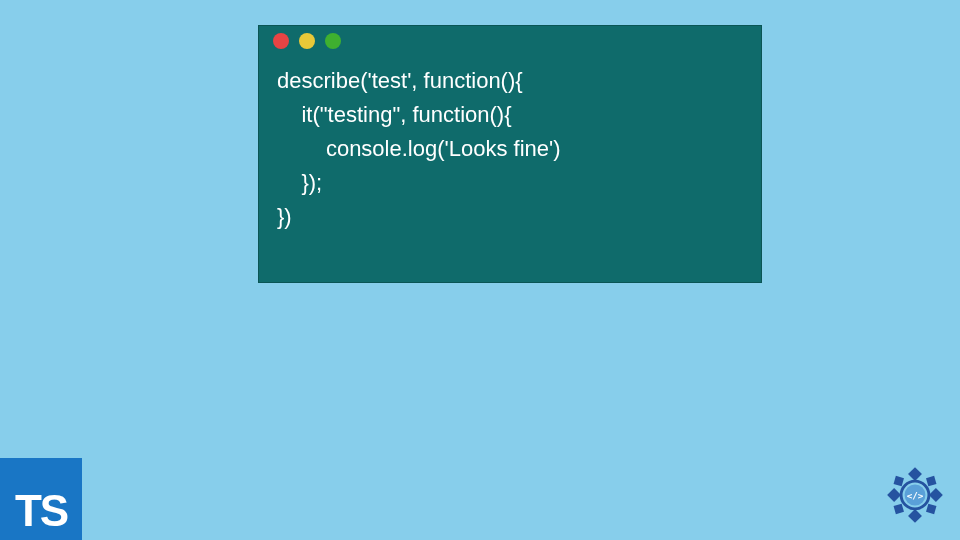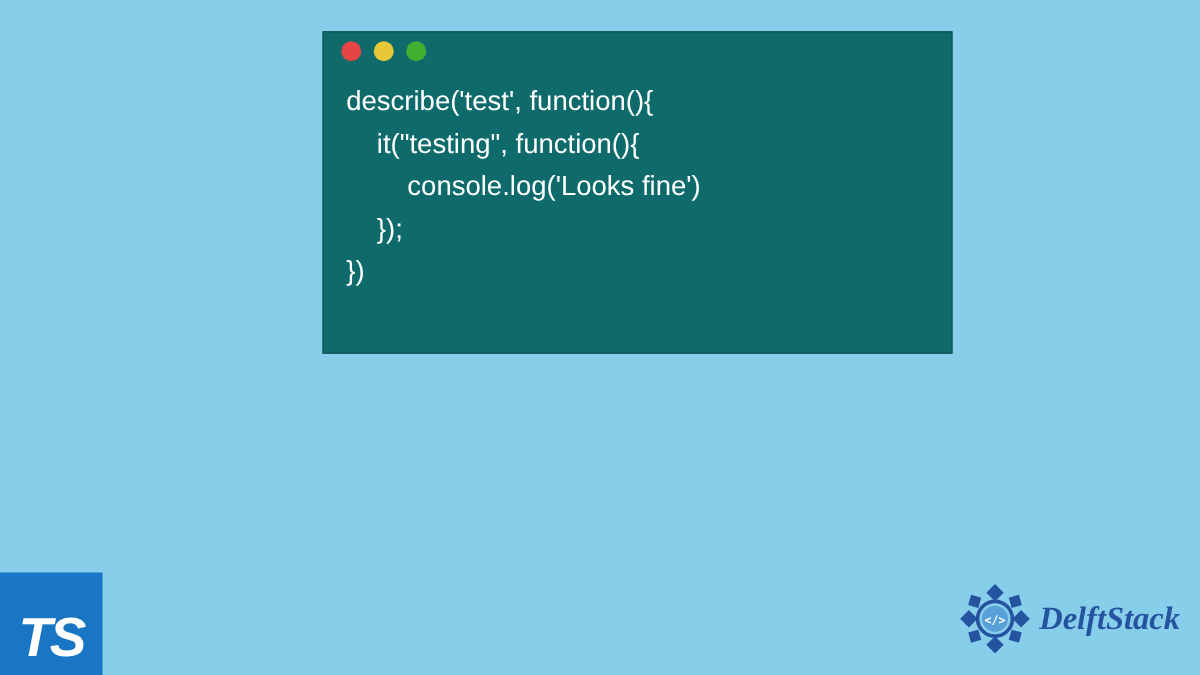--- a/index.html
+++ b/index.html
@@ -47,21 +47,20 @@
       position: absolute;
       left: 0;
       bottom: 0;
       width: 82px;
       height: 82px;
       background: #1976c5;
       display: flex;
       align-items: flex-end;
       justify-content: center;
       padding-bottom: 4px;
-      font-style: italic;
     }
     .ts-badge span {
       color: #ffffff;
       font-weight: bold;
       font-size: 44px;
       letter-spacing: -2px;
     }
     .delftstack {
       position: absolute;
       right: 16px;
@@ -111,14 +110,13 @@
       <polygon points="74,50 86,38 98,50 86,62"></polygon>
       <polygon points="17,17 31,21 27,35 13,31" transform="rotate(0 22 22)"></polygon>
       <polygon points="83,17 87,31 73,35 69,21"></polygon>
       <polygon points="17,83 13,69 27,65 31,79"></polygon>
       <polygon points="83,83 69,79 73,65 87,69"></polygon>
     </g>
     <circle cx="50" cy="50" r="24" fill="none" stroke="#2553a0" stroke-width="5"></circle>
     <circle cx="50" cy="50" r="18" fill="#5aa0d8"></circle>
     <text x="50" y="57" text-anchor="middle" font-size="16" fill="#ffffff" font-family="monospace" font-weight="bold">&lt;/&gt;</text>
   </svg>
-  <span class="delft-text">DelftStack</span>
 </div>
 
 </body></html>

